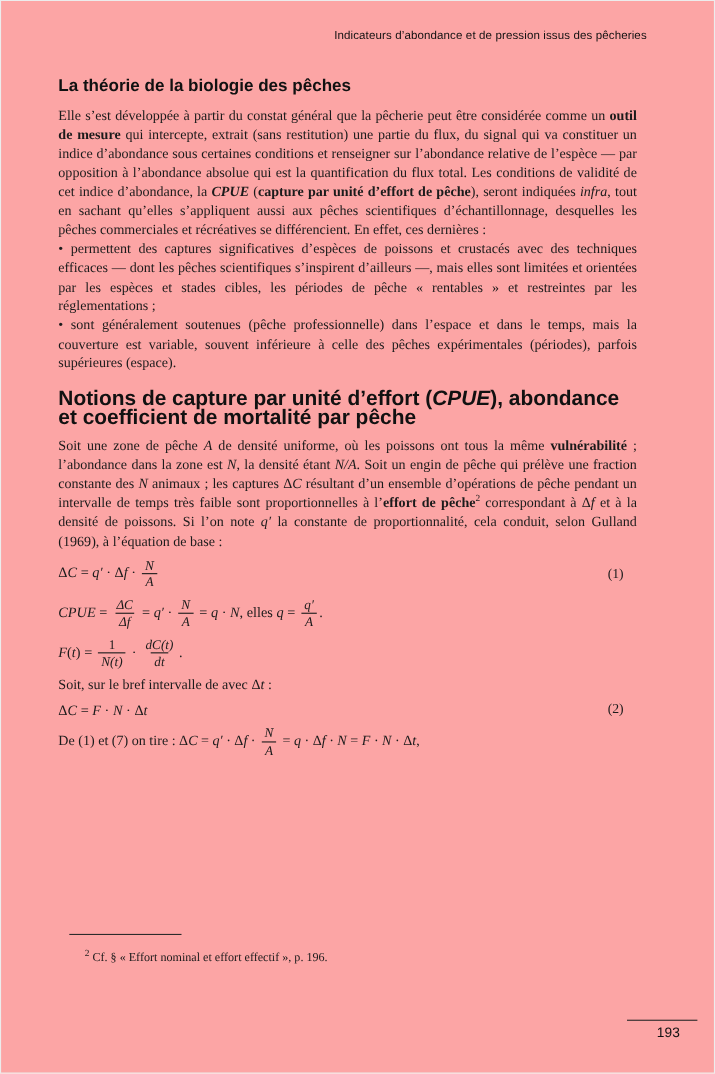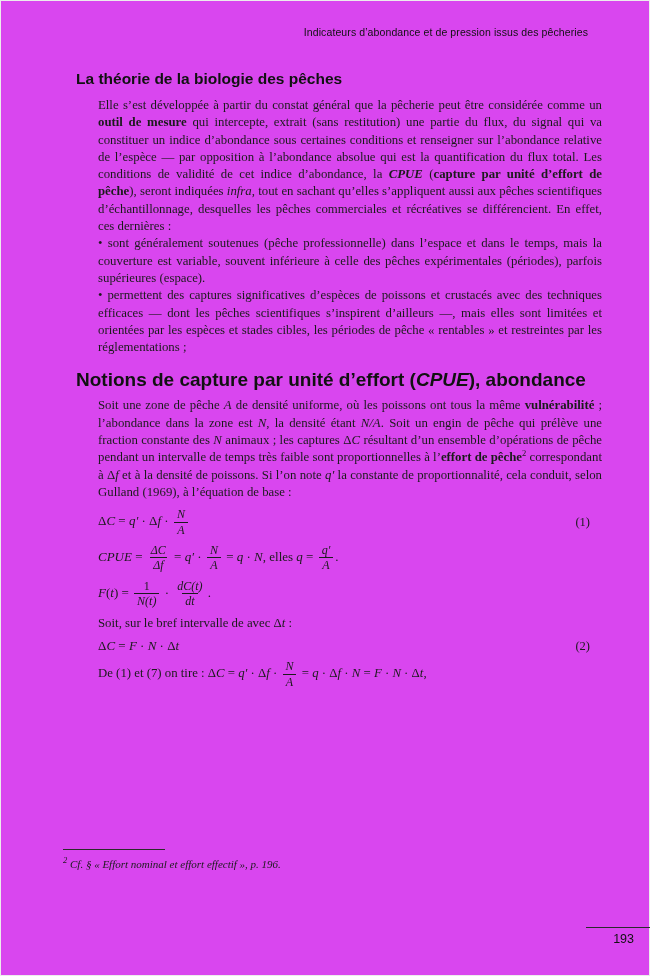--- a/index.html
+++ b/index.html
@@ -1,56 +1,56 @@
 <!DOCTYPE html>
 <html><head>
 <meta charset="utf-8">
 <style>
   html, body { margin: 0; padding: 0; background: #ffffff; }
   .page {
     position: relative;
     width: 650px;
     height: 976px;
-    background: #d946ef;
+    background: #fca5a5;
     overflow: hidden;
     box-shadow: inset 0 0 0 1px #ececec;
     font-family: "Liberation Serif", "DejaVu Serif", serif;
     color: #1b1b1b;
   }
   .running-header {
     position: absolute;
     top: 26px;
     right: 62px;
     font-family: "Liberation Sans", "DejaVu Sans", sans-serif;
     font-size: 10.5px;
     color: #111111;
     letter-spacing: 0.1px;
   }
   .content {
     position: absolute;
-    left: 76px;
+    left: 53px;
     top: 70px;
     width: 526px;
   }
   h1.sec1 {
     margin: 0 0 9px 0;
     font-family: "Liberation Sans", "DejaVu Sans", sans-serif;
     font-size: 15.5px;
     font-weight: 700;
     color: #111111;
   }
   h2.sec2 {
     margin: 15px 0 9px 0;
     font-family: "Liberation Sans", "DejaVu Sans", sans-serif;
     font-size: 19px;
     font-weight: 700;
     line-height: 17px;
     color: #111111;
   }
-  .indent { margin-left: 22px; }
+  .indent { }
   p.body {
     margin: 0;
     font-size: 12.8px;
     line-height: 17.3px;
     text-align: justify;
   }
   .b  { font-weight: 700; }
   .i  { font-style: italic; }
   .bi { font-weight: 700; font-style: italic; }
   .mi { font-style: italic; }
@@ -85,29 +85,28 @@
     left: 63px;
     top: 849px;
     width: 526px;
   }
   .footnote-rule {
     width: 102px;
     border-top: 1px solid #2b2b2b;
     margin-bottom: 7px;
   }
   p.footnote-text {
-    margin: 0;
+    margin: 14px;
     font-size: 11px;
     line-height: 14px;
-    font-style: italic;
   }
   .page-footer {
     position: absolute;
     top: 927px;
-    right: 0;
+    right: 16px;
     width: 64px;
     border-top: 1.5px solid #2a2a2a;
   }
   .page-number {
     font-family: "Liberation Sans", "DejaVu Sans", sans-serif;
     font-size: 12.5px;
     color: #111111;
     text-align: right;
     padding: 4px 16px 0 0;
   }
@@ -118,25 +117,25 @@
 <div class="page">
 
   <div class="running-header">Indicateurs d’abondance et de pression issus des pêcheries</div>
 
   <div class="content">
 
     <h1 class="sec1">La théorie de la biologie des pêches</h1>
 
     <div class="indent">
       <p class="body"><span>Elle s’est développée à partir du constat général que la pêcherie peut être considérée comme un </span><span class="b">outil de mesure</span><span> qui intercepte, extrait (sans restitution) une partie du flux, du signal qui va constituer un indice d’abondance sous certaines conditions et renseigner sur l’abondance relative de l’espèce — par opposition à l’abondance absolue qui est la quantification du flux total. Les conditions de validité de cet indice d’abondance, la </span><span class="bi">CPUE</span><span> (</span><span class="b">capture par unité d’effort de pêche</span><span>), seront indiquées </span><span class="i">infra</span><span>, tout en sachant qu’elles s’appliquent aussi aux pêches scientifiques d’échantillonnage, desquelles les pêches commerciales et récréatives se différencient. En effet, ces dernières :</span></p>
+      <p class="body">• permettent des captures significatives d’espèces de poissons et crustacés avec des techniques efficaces — dont les pêches scientifiques s’inspirent d’ailleurs —, mais elles sont limitées et orientées par les espèces et stades cibles, les périodes de pêche « rentables » et restreintes par les réglementations ;</p>
       <p class="body">• sont généralement soutenues (pêche professionnelle) dans l’espace et dans le temps, mais la couverture est variable, souvent inférieure à celle des pêches expérimentales (périodes), parfois supérieures (espace).</p>
-      <p class="body">• permettent des captures significatives d’espèces de poissons et crustacés avec des techniques efficaces — dont les pêches scientifiques s’inspirent d’ailleurs —, mais elles sont limitées et orientées par les espèces et stades cibles, les périodes de pêche « rentables » et restreintes par les réglementations ;</p>
     </div>
 
-    <h2 class="sec2"><span>Notions de capture par unité d’effort (</span><span class="i">CPUE</span><span>), abondance</span><br></h2>
+    <h2 class="sec2"><span>Notions de capture par unité d’effort (</span><span class="i">CPUE</span><span>), abondance</span><br><span>et coefficient de mortalité par pêche</span></h2>
 
     <div class="indent">
 
       <p class="body"><span>Soit une zone de pêche </span><span class="mi">A</span><span> de densité uniforme, où les poissons ont tous la même </span><span class="b">vulnérabilité</span><span> ; l’abondance dans la zone est </span><span class="mi">N</span><span>, la densité étant </span><span class="mi">N/A</span><span>. Soit un engin de pêche qui prélève une fraction constante des </span><span class="mi">N</span><span> animaux ; les captures Δ</span><span class="mi">C</span><span> résultant d’un ensemble d’opérations de pêche pendant un intervalle de temps très faible sont proportionnelles à l’</span><span class="b">effort de pêche</span><sup class="supref">2</sup><span> correspondant à Δ</span><span class="mi">f</span><span> et à la densité de poissons. Si l’on note </span><span class="mi">q′</span><span> la constante de proportionnalité, cela conduit, selon Gulland (1969), à l’équation de base :</span></p>
 
       <div class="eq"><span>Δ</span><span class="mi">C</span><span> = </span><span class="mi">q′</span><span> · Δ</span><span class="mi">f</span><span> · </span><span class="frac">
             <span class="fnum mi">N</span>
             <span class="fden mi">A</span>
           </span><span class="eq-num">(1)</span></div>
 

